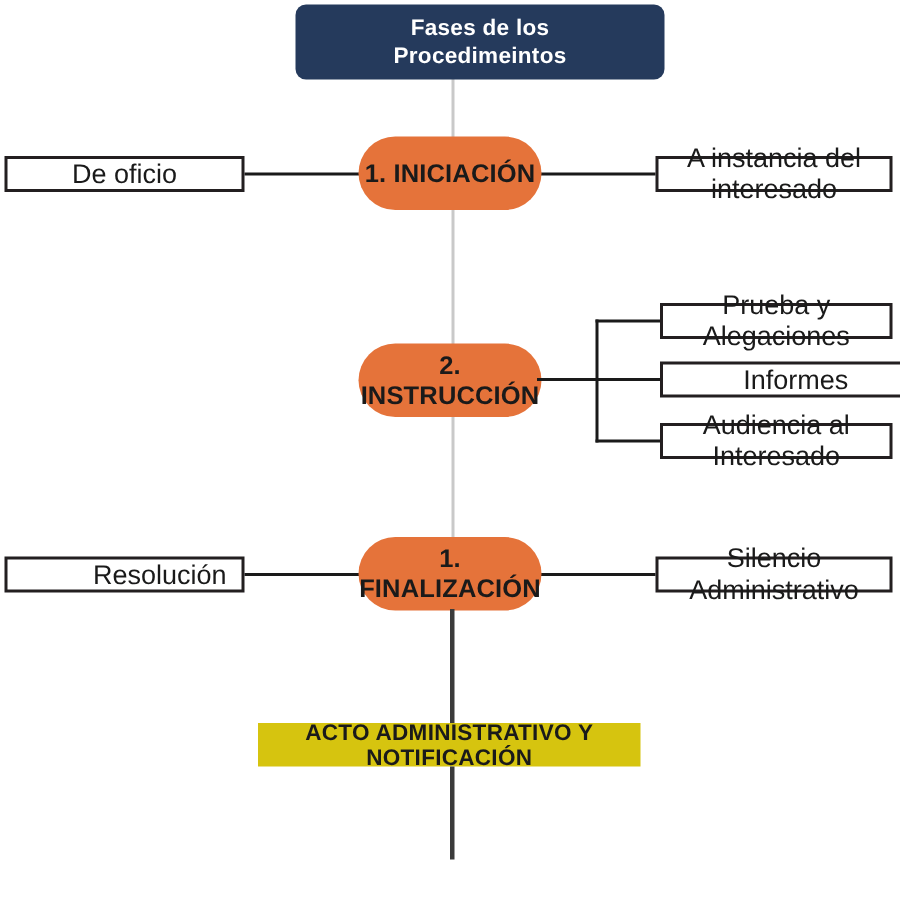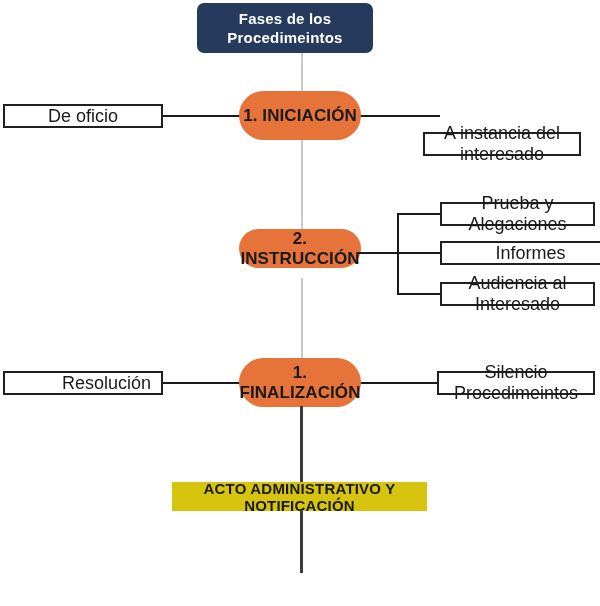--- a/index.html
+++ b/index.html
@@ -91,40 +91,40 @@
     letter-spacing: .2px;
   }
 </style>
 </head>
 <body>
 
 <div id="canvas">
 
   <div class="conn" style="left:301px; top:52px; width:2px; height:40px;"></div>
 
-  <div class="title-box" style="left:197px; top:3px; width:176px; height:50px;">
+  <div class="title-box" style="left:197px; top:3px; width:246px; height:50px;">
     <div>
       <div>Fases de los</div>
       <div>Procedimeintos</div>
     </div>
   </div>
 
   <div class="conn-black" style="left:160px; top:115px; width:85px; height:2px;"></div>
 
   <div class="conn-black" style="left:358px; top:115px; width:82px; height:2px;"></div>
 
   <div class="sbox" style="left:3px; top:104px; width:160px; height:24px;">De oficio</div>
 
   <div class="stage" style="left:239px; top:91px; width:122px; height:49px;">1. INICIACIÓN</div>
 
-  <div class="sbox" style="left:423px; top:104px; width:158px; height:24px;margin-top:28px;">A instancia del interesado</div>
+  <div class="sbox" style="left:437px; top:104px; width:158px; height:24px;">A instancia del interesado</div>
 
   <div class="conn" style="left:301px; top:140px; width:2px; height:90px;"></div>
 
-  <div class="stage" style="left:239px; top:229px; width:122px; height:39px;">2. INSTRUCCIÓN</div>
+  <div class="stage" style="left:239px; top:229px; width:122px; height:49px;">2. INSTRUCCIÓN</div>
 
   <div class="conn-black" style="left:358px; top:252px; width:41px; height:2px;"></div>
 
   <div class="conn-black" style="left:397px; top:213px; width:2px; height:82px;"></div>
 
   <div class="conn-black" style="left:397px; top:213px; width:45px; height:2px;"></div>
 
   <div class="conn-black" style="left:397px; top:252px; width:45px; height:2px;"></div>
 
   <div class="conn-black" style="left:397px; top:293px; width:45px; height:2px;"></div>
@@ -135,21 +135,21 @@
 
   <div class="conn" style="left:301px; top:278px; width:2px; height:81px;"></div>
 
   <div class="conn-black" style="left:160px; top:382px; width:85px; height:2px;"></div>
   <div class="conn-black" style="left:358px; top:382px; width:82px; height:2px;"></div>
 
   <div class="sbox" style="left:3px; top:371px; width:160px; height:24px;padding-left:47px;">Resolución</div>
 
   <div class="stage" style="left:239px; top:358px; width:122px; height:49px;">1. FINALIZACIÓN</div>
 
-  <div class="sbox" style="left:437px; top:371px; width:158px; height:24px;">Silencio Procedimeintos</div>
+  <div class="sbox" style="left:437px; top:371px; width:158px; height:24px;">Silencio Administrativo</div>
 
   <div class="conn-dark" style="left:300px; top:406px; width:3px; height:77px;"></div>
 
   <div class="ybox" style="left:172px; top:482px; width:255px; height:29px;">ACTO ADMINISTRATIVO Y NOTIFICACIÓN</div>
 
   <div class="conn-dark" style="left:300px; top:511px; width:3px; height:62px;"></div>
 
 
 </div>
 

